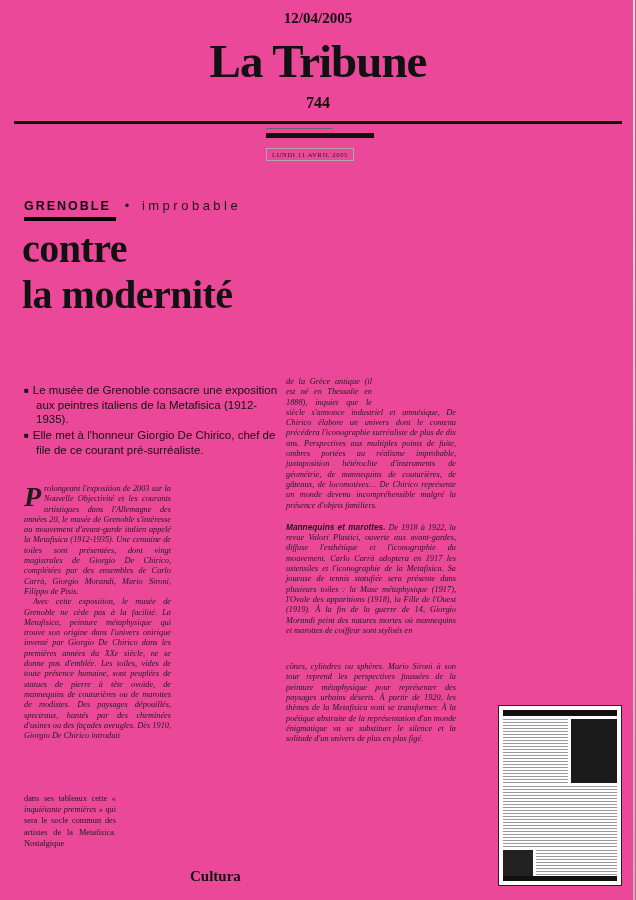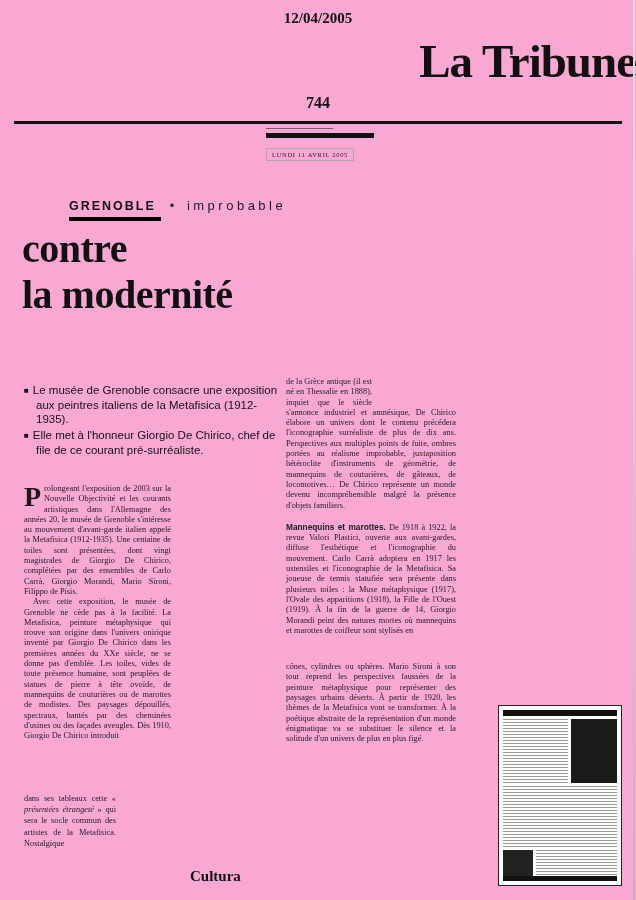--- a/index.html
+++ b/index.html
@@ -1,38 +1,38 @@
 <!DOCTYPE html>
 <html><head>
 <meta charset="utf-8">
 <style>
   * { margin:0; padding:0; box-sizing:border-box; }
   html,body { background:#e9e9e9; }
   .sheet {
     position:relative;
     width:636px; height:900px;
     margin:0 auto;
-    background:#f9a8d4;
+    background:#ec4899;
     color:#111;
     font-family:"Liberation Serif", serif;
     overflow:hidden;
   }
   .scan-edge {
     position:absolute; right:1px; top:0; height:100%; width:2px;
     background:linear-gradient(to bottom,#e0e0e0,#b9b9b9);
   }
 
   
   .clip-date {
     position:absolute; top:10px; left:0; width:100%;
     text-align:center; font-weight:bold; font-size:15px;
   }
   .masthead {
     position:absolute; top:34px; left:0; width:100%;
-    text-align:right; font-weight:bold; font-size:47px;
+    text-align:center; font-weight:bold; font-size:47px;
     letter-spacing:-1px;
   }
   .edition {
     position:absolute; top:94px; left:0; width:100%;
     text-align:center; font-weight:bold; font-size:16px;
   }
   .head-rule {
     position:absolute; top:121px; left:14px; right:14px; height:2.5px;
     background:#111;
   }
@@ -43,41 +43,41 @@
     display:inline-block;
     border:1px solid #aaa; padding:2px 5px;
     font-size:6.5px; letter-spacing:0.7px; color:#222;
     white-space:nowrap;
   }
 
   
   .kicker { position:absolute; top:196px; left:24px; font-family:"Liberation Sans", sans-serif; }
   .kicker-city {
     font-weight:bold; font-size:12.5px; letter-spacing:2px;
-    border-bottom:4px solid #000; padding:0 5px 4px 0;margin-left:45px;
+    border-bottom:4px solid #000; padding:0 5px 4px 0;
   }
   .kicker-topic {
     font-size:13px; letter-spacing:3.5px; color:#1a1a1a; margin-left:9px;
   }
   .headline {
     position:absolute; top:226px; left:22px; width:420px;
     font-weight:bold; font-size:40px; line-height:46px; letter-spacing:-0.5px;
   }
 
   
   .standfirst {
     position:absolute; top:383px; left:24px; width:258px;
     font-family:"Liberation Sans", sans-serif;
     font-weight:normal; font-size:11.5px; line-height:14px;
   }
   .standfirst p { padding-left:12px; text-indent:-12px; margin-bottom:2px; }
   .bullet { font-size:8px; margin-right:4px; vertical-align:1px; }
 
   
-  .bodytext { font-size:8.3px; line-height:10.3px; text-align:justify; color:#1c1c1c; }
+  .bodytext { font-size:8.3px; line-height:10.3px; text-align:justify; color:#1c1c1c;font-style:italic; }
   .col1 { position:absolute; top:484px; left:24px; width:147px; }
   .col1 .p2 { text-indent:9px; }
   .dropcap {
     float:left; font-weight:bold; font-size:28px; line-height:23px;
     padding:1px 3px 0 0;
   }
   .col1b {
     position:absolute; top:793px; left:24px; width:92px;
     font-size:8.3px; line-height:11.2px; text-align:justify; color:#1c1c1c;
   }
@@ -148,21 +148,21 @@
     <p><span class="bullet">■</span><span>Le musée de Grenoble consacre une exposition aux peintres italiens de la Metafisica (1912-1935).</span></p>
     <p><span class="bullet">■</span><span>Elle met à l'honneur Giorgio De Chirico, chef de file de ce courant pré-surréaliste.</span></p>
   </div>
 
   <div class="col1 bodytext">
     <p><span class="dropcap">P</span><span>rolongeant l'exposition de 2003 sur la Nouvelle Objectivité et les courants artistiques dans l'Allemagne des années 20, le musée de Grenoble s'intéresse au mouvement d'avant-garde italien appelé la Metafisica (1912-1935). Une centaine de toiles sont présentées, dont vingt magistrales de Giorgio De Chirico, complétées par des ensembles de Carlo Carrà, Giorgio Morandi, Mario Sironi, Filippo de Pisis.</span></p>
     <p class="p2">Avec cette exposition, le musée de Grenoble ne cède pas à la facilité. La Metafisica, peinture métaphysique qui trouve son origine dans l'univers onirique inventé par Giorgio De Chirico dans les premières années du XXe siècle, ne se donne pas d'emblée. Les toiles, vides de toute présence humaine, sont peuplées de statues de pierre à tête ovoïde, de mannequins de couturières ou de marottes de modistes. Des paysages dépouillés, spectraux, hantés par des cheminées d'usines ou des façades aveugles. Dès 1910, Giorgio De Chirico introduit</p>
   </div>
 
   <div class="col1b">
-    <p><span>dans ses tableaux cette « </span><span class="ital">présentées étrangeté</span><span> » qui sera le socle commun des artistes de la Metafisica. Nostalgique</span></p>
+    <p><span>dans ses tableaux cette « </span><span class="ital">inquiétante premières</span><span> » qui sera le socle commun des artistes de la Metafisica. Nostalgique</span></p>
   </div>
 
   <div class="col2 bodytext">
     <p><span class="cutout"></span><span>de la Grèce antique (il est né en Thessalie en 1888), inquiet que le siècle s'annonce industriel et amnésique, De Chirico élabore un univers dont le contenu précédera l'iconographie surréaliste de plus de dix ans. Perspectives aux multiples points de fuite, ombres portées au réalisme improbable, juxtaposition hétéroclite d'instruments de géométrie, de mannequins de couturières, de gâteaux, de locomotives… De Chirico représente un monde devenu incompréhensible malgré la présence d'objets familiers.</span></p>
     <p class="p2"><span class="lead-in">Mannequins et marottes.</span><span> De 1918 à 1922, la revue Valori Plastici, ouverte aux avant-gardes, diffuse l'esthétique et l'iconographie du mouvement. Carlo Carrà adoptera en 1917 les ustensiles et l'iconographie de la Metafisica. Sa joueuse de tennis statufiée sera présente dans plusieurs toiles : la Muse métaphysique (1917), l'Ovale des apparitions (1918), la Fille de l'Ouest (1919). À la fin de la guerre de 14, Giorgio Morandi peint des natures mortes où mannequins et marottes de coiffeur sont stylisés en</span></p>
     <p class="p3">cônes, cylindres ou sphères. Mario Sironi à son tour reprend les perspectives faussées de la peinture métaphysique pour représenter des paysages urbains déserts. À partir de 1920, les thèmes de la Metafisica vont se transformer. À la poétique abstraite de la représentation d'un monde énigmatique va se substituer le silence et la solitude d'un univers de plus en plus figé.</p>
   </div>
 
   <div class="section-label">Cultura</div>
   <div class="page-ref">Da pag.29-11</div>

